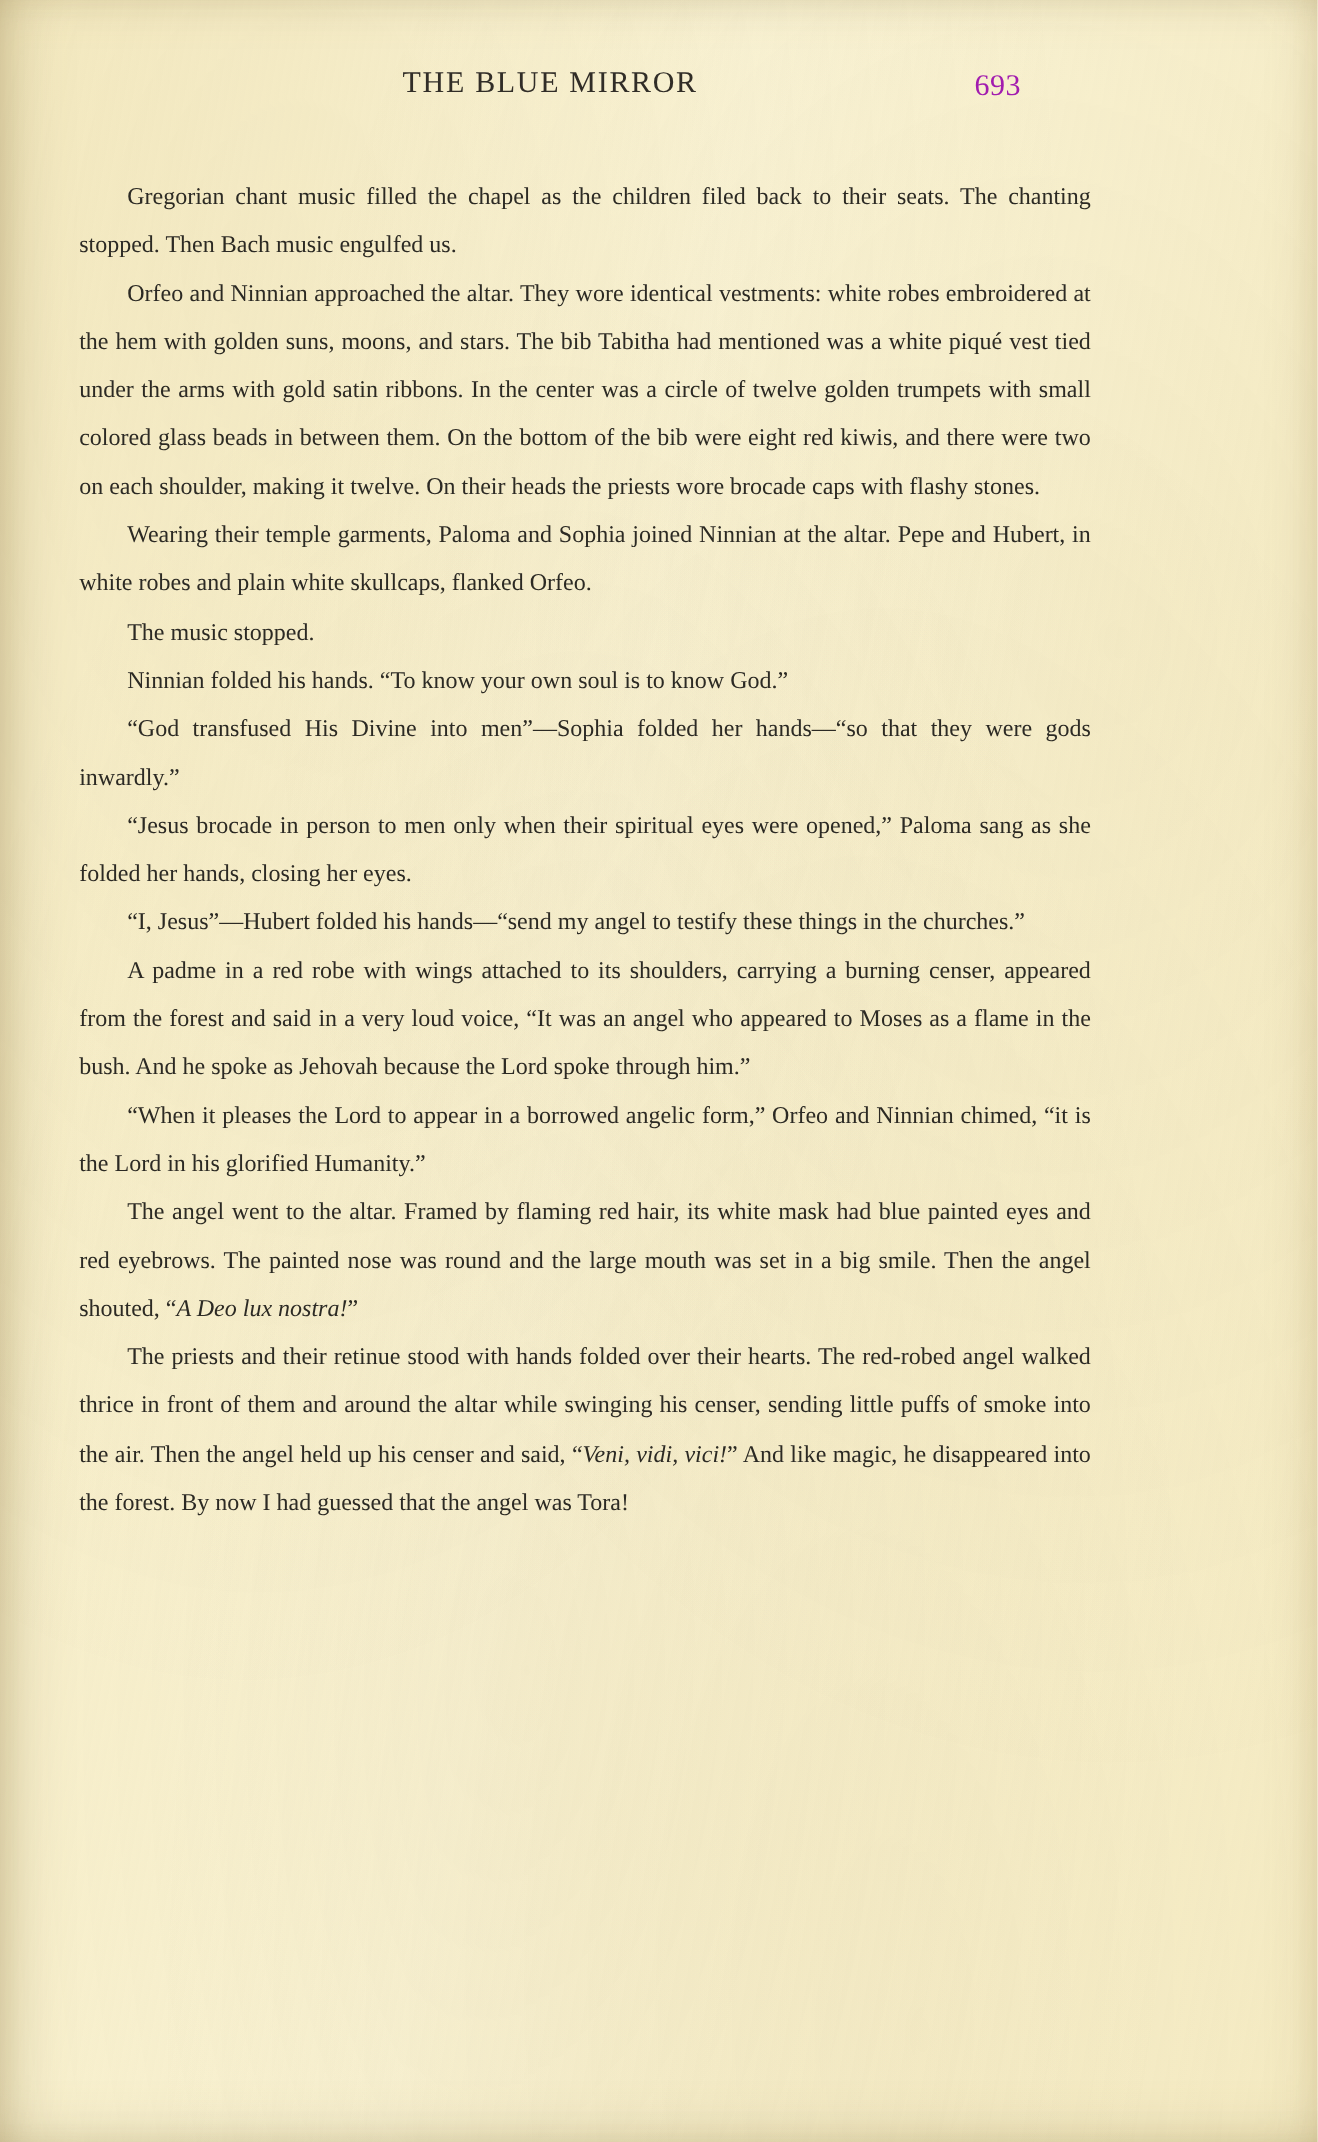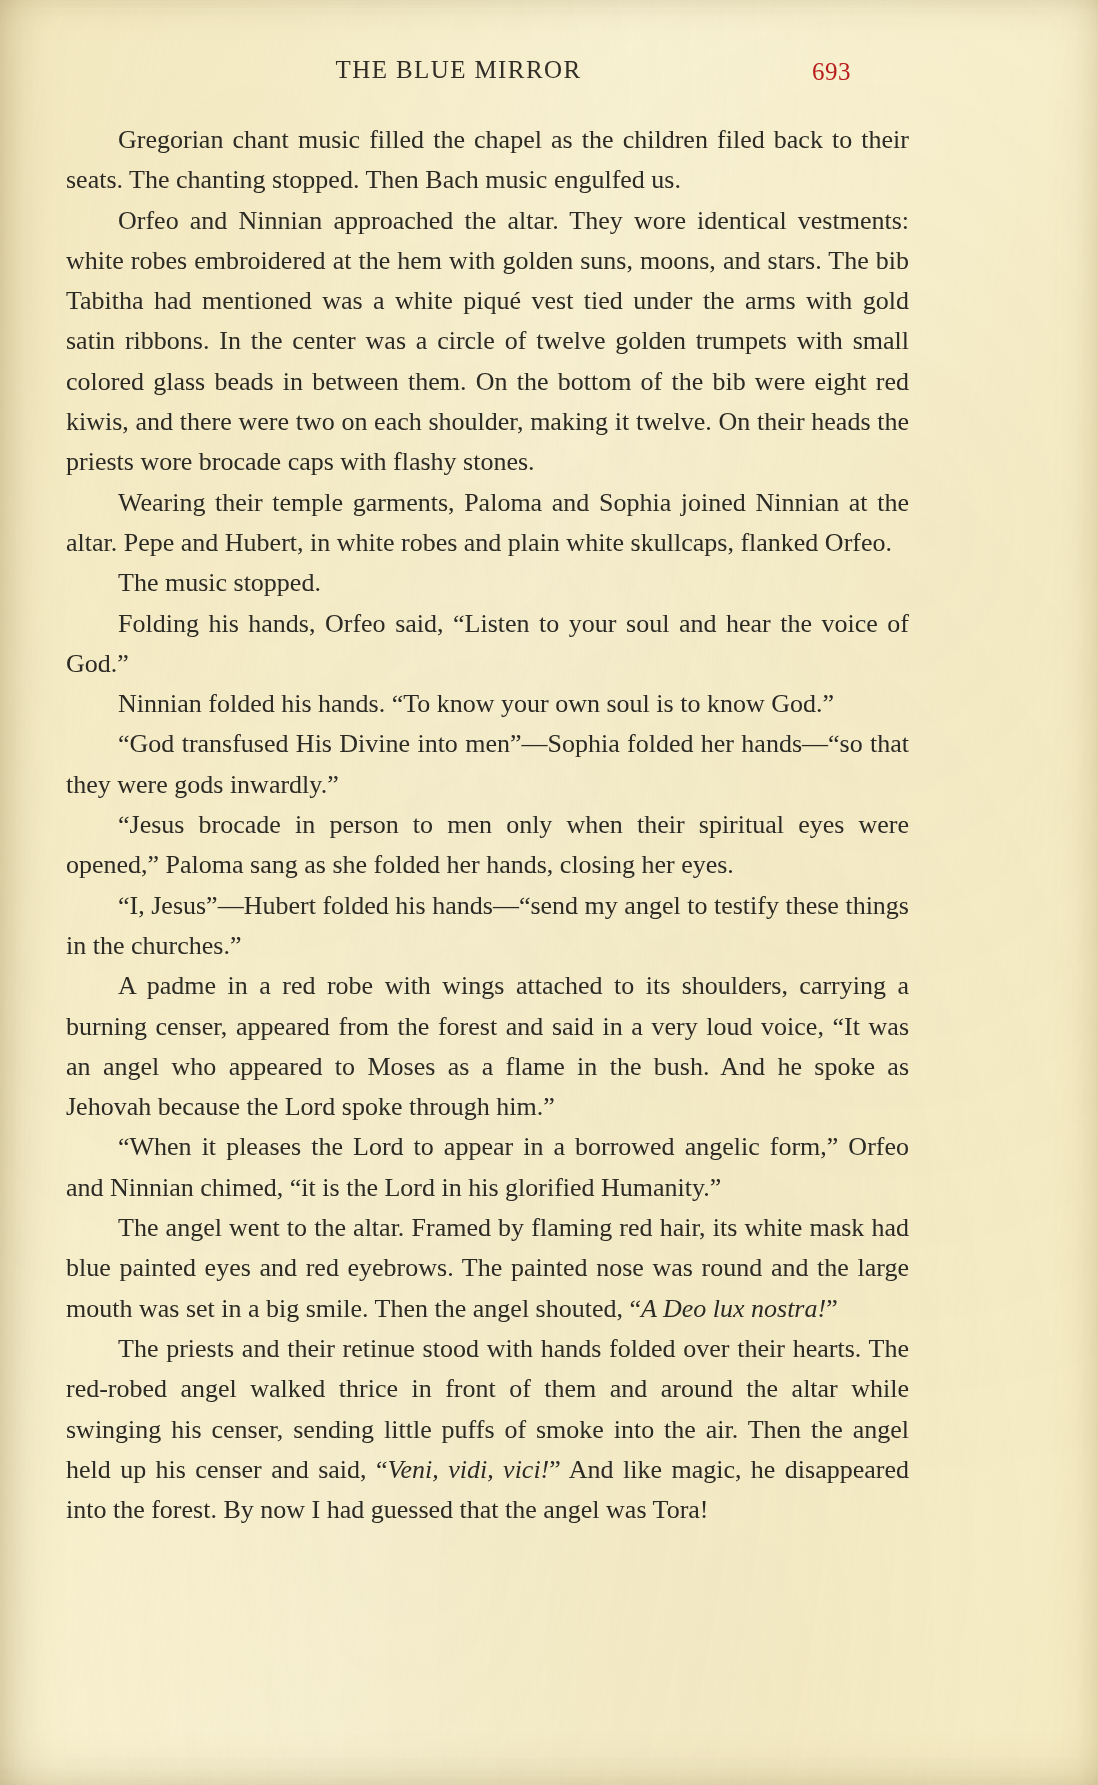--- a/index.html
+++ b/index.html
@@ -65,28 +65,28 @@
     font-variant: small-caps;
     text-transform: uppercase;
     white-space: nowrap;
   }
   .folio {
     position: absolute;
     right: 0;
     top: 2px;
     font-size: 25px;
     letter-spacing: 0.5px;
-    color: #b91c1c;
+    color: #a21caf;
   }
 
   
   .bodycopy {
-    margin-top: 12px;
+    margin-top: 36px;
     width: 843px;
-    font-size: 26px;
+    font-size: 20px;
     line-height: 40.3px;
     text-align: justify;
     text-justify: inter-word;
     color: #2c2a24;
     hyphens: none;
   }
   .bodycopy p {
     margin: 0;
     text-indent: 2.0em;
   }
@@ -105,21 +105,20 @@
   <div class="running-head">
     <div class="head-title">THE BLUE MIRROR</div>
     <div class="folio">693</div>
   </div>
 
   <div class="bodycopy">
       <p><span>Gregorian chant music filled the chapel as the children filed back to their seats. The chanting stopped. Then Bach music engulfed us.</span></p>
       <p><span>Orfeo and Ninnian approached the altar. They wore identical vestments: white robes embroidered at the hem with golden suns, moons, and stars. The bib Tabitha had mentioned was a white piqué vest tied under the arms with gold satin ribbons. In the center was a circle of twelve golden trumpets with small colored glass beads in between them. On the bottom of the bib were eight red kiwis, and there were two on each shoulder, making it twelve. On their heads the priests wore brocade caps with flashy stones.</span></p>
       <p><span>Wearing their temple garments, Paloma and Sophia joined Ninnian at the altar. Pepe and Hubert, in white robes and plain white skullcaps, flanked Orfeo.</span></p>
       <p><span>The music stopped.</span></p>
-      <p><span>Folding his hands, Orfeo said, “Listen to your soul and hear the voice of God.”</span></p>
       <p><span>Ninnian folded his hands. “To know your own soul is to know God.”</span></p>
       <p><span>“God transfused His Divine into men”—Sophia folded her hands—“so that they were gods inwardly.”</span></p>
       <p><span>“Jesus brocade in person to men only when their spiritual eyes were opened,” Paloma sang as she folded her hands, closing her eyes.</span></p>
       <p><span>“I, Jesus”—Hubert folded his hands—“send my angel to testify these things in the churches.”</span></p>
       <p><span>A padme in a red robe with wings attached to its shoulders, carrying a burning censer, appeared from the forest and said in a very loud voice, “It was an angel who appeared to Moses as a flame in the bush. And he spoke as Jehovah because the Lord spoke through him.”</span></p>
       <p><span>“When it pleases the Lord to appear in a borrowed angelic form,” Orfeo and Ninnian chimed, “it is the Lord in his glorified Humanity.”</span></p>
       <p><span>The angel went to the altar. Framed by flaming red hair, its white mask had blue painted eyes and red eyebrows. The painted nose was round and the large mouth was set in a big smile. Then the angel shouted, “</span><i>A Deo lux nostra!</i><span>”</span></p>
       <p><span>The priests and their retinue stood with hands folded over their hearts. The red-robed angel walked thrice in front of them and around the altar while swinging his censer, sending little puffs of smoke into the air. Then the angel held up his censer and said, “</span><i>Veni, vidi, vici!</i><span>” And like magic, he disappeared into the forest. By now I had guessed that the angel was Tora!</span></p>
     </div>
 

